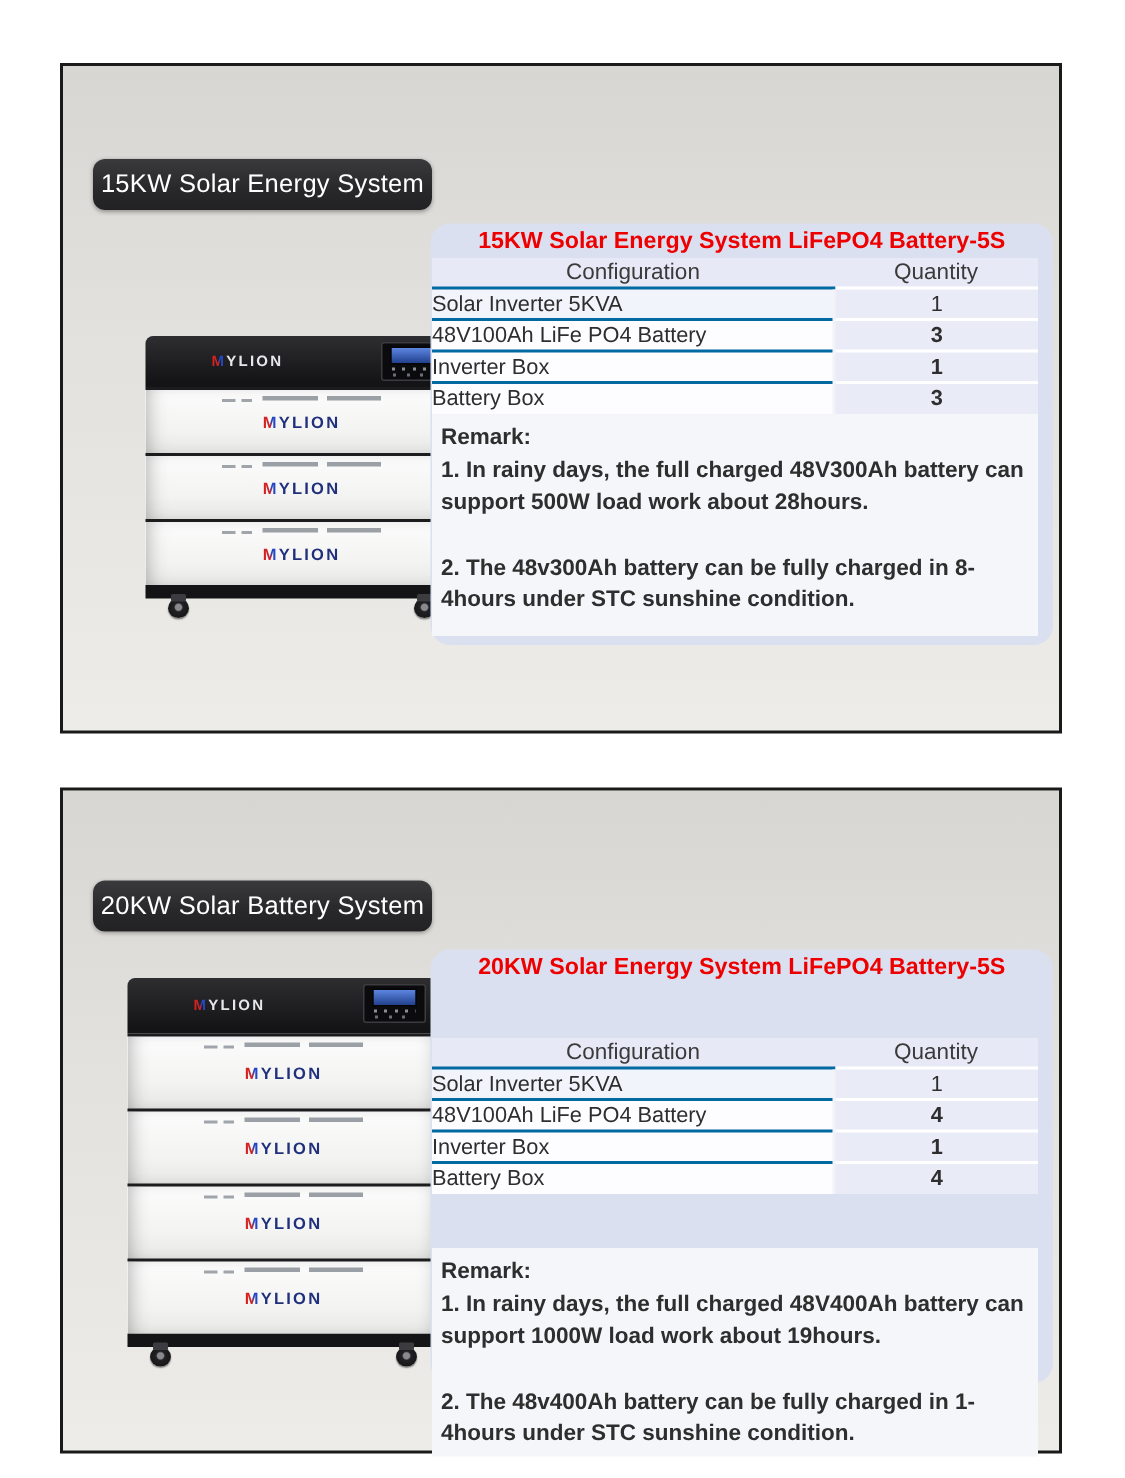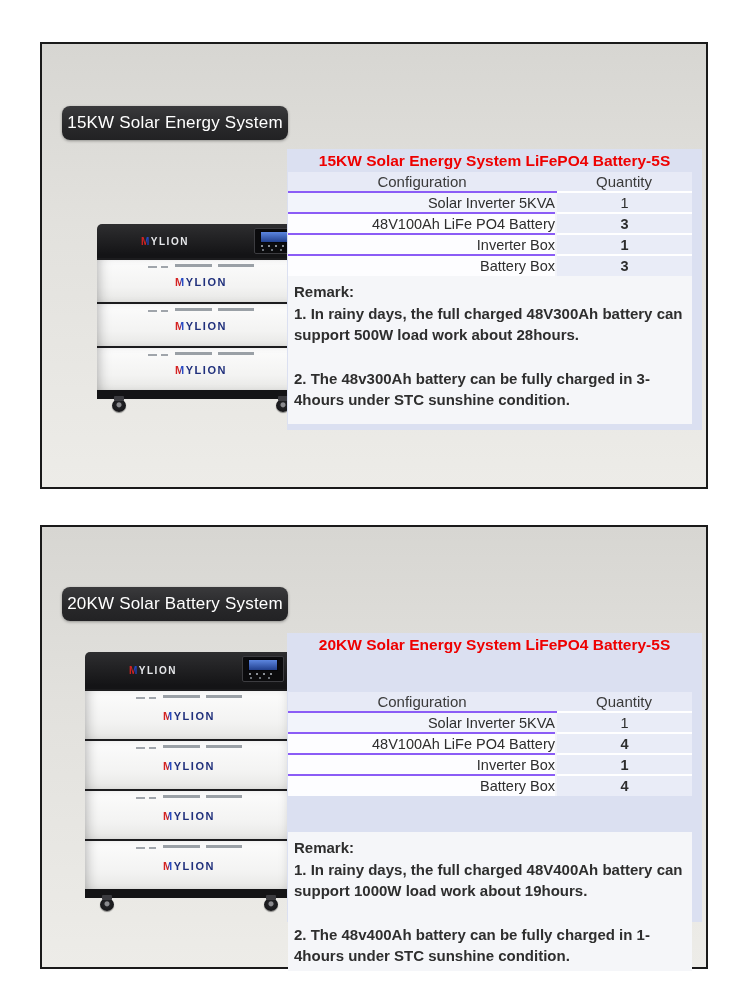--- a/index.html
+++ b/index.html
@@ -29,21 +29,21 @@
     font-size:17px; letter-spacing:.2px;
     box-shadow:0 1px 3px rgba(0,0,0,.35);
   }
   #card-15kw .badge { top:62px; }
   #card-20kw .badge { top:60px; }
 
   
   .panel {
     position:absolute; left:245px; width:415px;
     background:#dbe0f1;
-    display:flex; flex-direction:column;
+    display:flex; flex-direction:column;border-radius:13px;
   }
   #card-15kw .panel { top:105px; height:281px; }
   #card-20kw .panel { top:106px; height:289px;gap:36px; }
 
   .panel-title {
     height:23px; line-height:23px; text-align:center;
     color:#ee0000; font-weight:bold; font-size:15.5px;
     white-space:nowrap;
   }
   table.spec {
@@ -54,22 +54,21 @@
   table.spec col.c-qty    { width:136px; }
   table.spec th {
     height:20px; background:#e7eaf6; font-weight:normal;
     font-size:15px; color:#3a3a3a; text-align:center; padding:0;
   }
   table.spec td {
     height:21px; font-size:14.5px; color:#2e2e2e; padding:0;
   }
   td.config {
     background:#fdfdff; padding-left:3px;
-    border-top:2px solid #8b5cf6;
-    text-align:right;
+    border-top:2px solid #0369a1;
   }
   td.qty {
     background:#e9ecf7; text-align:center;
     border-top:2px solid #ffffff; border-left:2px solid #f2f3f9;
   }
   tr.row-first td.config { background:#f2f4fb; }
   td.qty.bold { font-weight:bold; }
 
   .remark {
     flex:1; margin:0 10px 6px 1px; background:#f5f6f9;
@@ -213,21 +212,21 @@
           </tr>
           <tr>
             <td class="config">Battery Box</td>
             <td class="qty bold">3</td>
           </tr>
         </tbody>
     </table>
     <div class="remark">
       <p>Remark:</p>
       <p>1. In rainy days, the full charged 48V300Ah battery can support 500W load work about 28hours.</p>
-      <p class="para2">2. The 48v300Ah battery can be fully charged in 3-4hours under STC sunshine condition.</p>
+      <p class="para2">2. The 48v300Ah battery can be fully charged in 8-4hours under STC sunshine condition.</p>
     </div>
   </div>
 </div>
 
 <div class="card" id="card-20kw">
   <div class="badge">
     <span>20KW Solar Battery System</span>
   </div>
 
   <div class="product">

